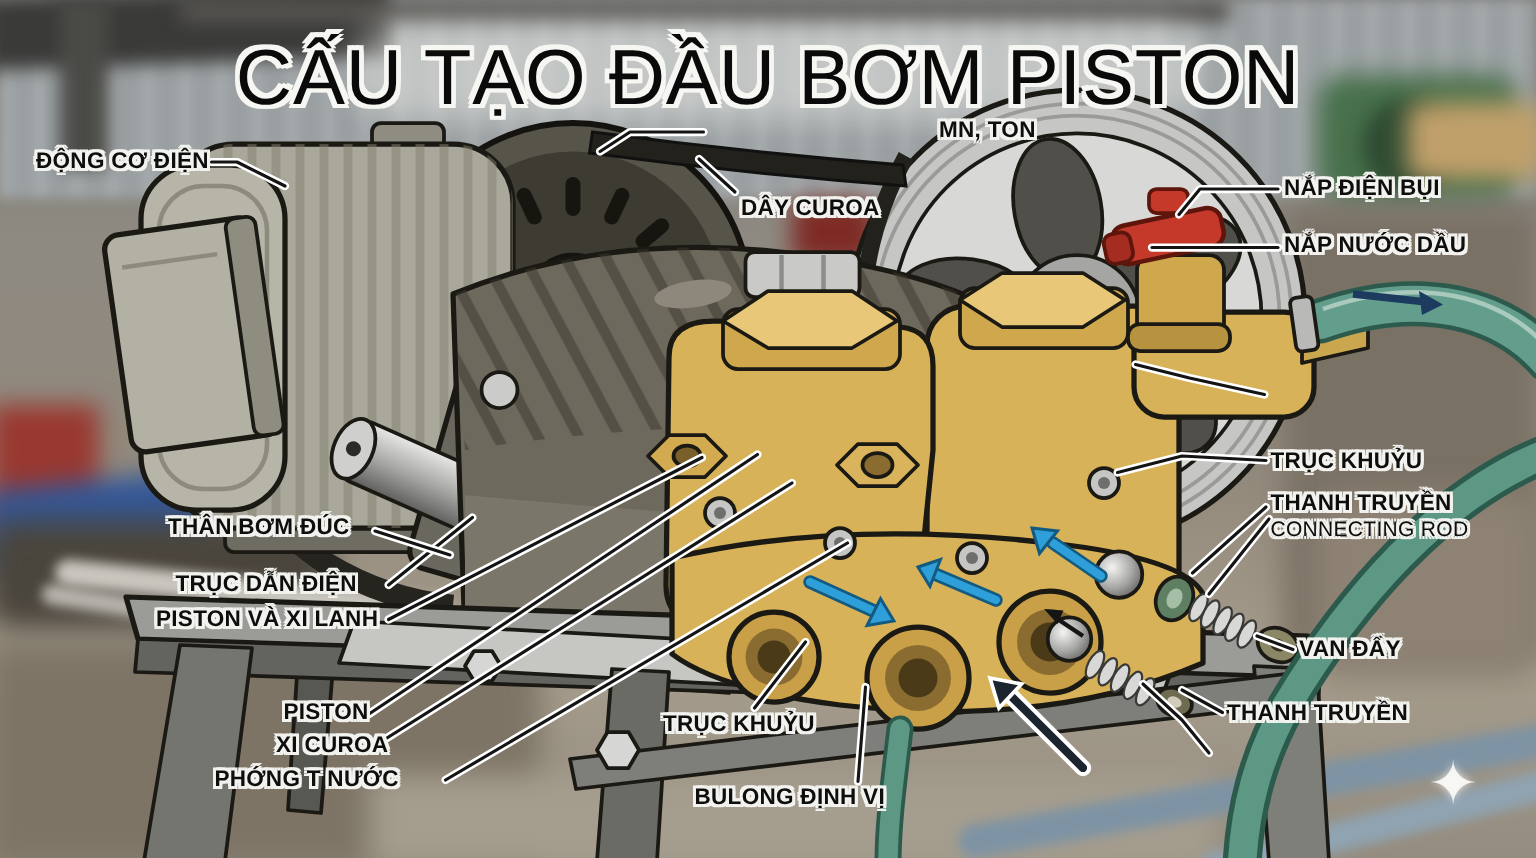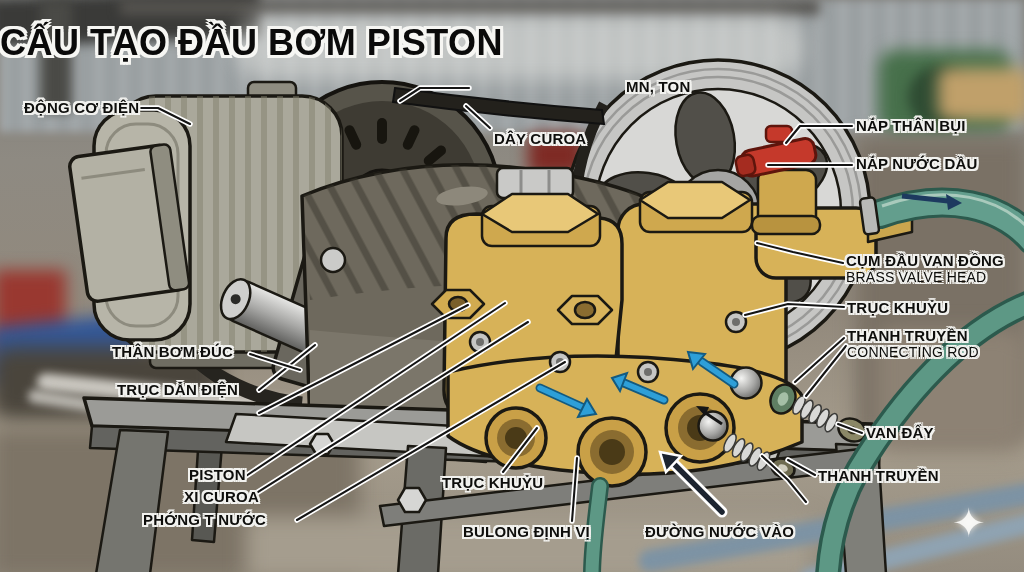--- a/index.html
+++ b/index.html
@@ -33,21 +33,21 @@
   .rope2{left:796px;top:538px;width:270px;height:20px;background:#8fa3b2;transform:rotate(-14deg);border-radius:10px;}
   .titleglow{left:236px;top:14px;width:566px;height:66px;background:rgba(242,242,238,.45);border-radius:30px;}
   
   .art{position:absolute;inset:0;}
   
   .lbl{position:absolute;font-weight:700;font-size:15px;line-height:1.16;color:#0e0e0c;white-space:nowrap;
        letter-spacing:.2px;
        text-shadow:-2px -2px 0 #f2f2ef,2px -2px 0 #f2f2ef,-2px 2px 0 #f2f2ef,2px 2px 0 #f2f2ef,
                    -2px 0 0 #f2f2ef,2px 0 0 #f2f2ef,0 -2px 0 #f2f2ef,0 2px 0 #f2f2ef;}
   .lbl .sub{display:block;font-weight:400;font-size:14px;letter-spacing:.2px;}
-  .title{position:absolute;left:0;right:0;top:22px;text-align:left;font-weight:700;font-size:36px;
+  .title{position:absolute;left:0;right:0;top:22px;text-align:center;font-weight:400;font-size:52px;
          letter-spacing:.5px;color:#0a0a0a;
          text-shadow:-3px -3px 0 #f6f6f3,3px -3px 0 #f6f6f3,-3px 3px 0 #f6f6f3,3px 3px 0 #f6f6f3,
                      -3px 0 0 #f6f6f3,3px 0 0 #f6f6f3,0 -3px 0 #f6f6f3,0 3px 0 #f6f6f3;}
   .sparkle{position:absolute;left:952px;top:500px;font-size:40px;color:rgba(250,250,247,.92);
            text-shadow:0 0 6px rgba(255,255,255,.8);}
   
   .lw{fill:none;stroke:#ffffff;stroke-width:5.5;stroke-linejoin:round;stroke-linecap:round;}
   .lb{fill:none;stroke:#141414;stroke-width:2.1;stroke-linejoin:round;stroke-linecap:round;}
   .ol{stroke:#1b1913;stroke-width:3.5;stroke-linejoin:round;}
   .ol2{stroke:#1b1913;stroke-width:2.5;stroke-linejoin:round;}
@@ -436,36 +436,32 @@
         <polygon points="660,452 681,456 666,472" fill="#1c2430" stroke="#ffffff" stroke-width="2.5"></polygon>
       </g>
     </g>
   </svg>
 
   <div class="title">CẤU TẠO ĐẦU BƠM PISTON</div>
 
   <div class="lbl" style="left:24px;top:99px">ĐỘNG CƠ ĐIỆN</div>
   <div class="lbl" style="left:626px;top:78px">MN, TON</div>
   <div class="lbl" style="left:494px;top:130px">DÂY CUROA</div>
-  <div class="lbl" style="left:856px;top:117px">NẮP THÂN BỤI</div>
+  <div class="lbl" style="left:856px;top:117px">NẮP ĐIỆN BỤI</div>
   <div class="lbl" style="left:856px;top:155px">NẮP NƯỚC DẦU</div>
-  <div class="lbl" style="left:846px;top:252px">
-    <span>CỤM ĐẦU VAN ĐỒNG</span>
-    <span class="sub">BRASS VALVE HEAD</span>
-  </div>
   <div class="lbl" style="left:847px;top:299px">TRỤC KHUỶU</div>
   <div class="lbl" style="left:847px;top:327px">
     <span>THANH TRUYỀN</span>
     <span class="sub">CONNECTING ROD</span>
   </div>
   <div class="lbl" style="left:866px;top:424px">VAN ĐẨY</div>
   <div class="lbl" style="left:818px;top:467px">THANH TRUYỀN</div>
-  <div class="lbl" style="left:645px;top:523px">ĐƯỜNG NƯỚC VÀO</div>
   <div class="lbl" style="left:463px;top:523px">BULONG ĐỊNH VỊ</div>
   <div class="lbl" style="left:442px;top:474px">TRỤC KHUỶU</div>
   <div class="lbl" style="left:143px;top:511px">PHỚNG T NƯỚC</div>
   <div class="lbl" style="left:184px;top:488px">XI CUROA</div>
   <div class="lbl" style="left:189px;top:466px">PISTON</div>
+  <div class="lbl" style="left:104px;top:404px">PISTON VÀ XI LANH</div>
   <div class="lbl" style="left:117px;top:381px">TRỤC DẪN ĐIỆN</div>
   <div class="lbl" style="left:112px;top:343px">THÂN BƠM ĐÚC</div>
 
   <div class="sparkle">✦</div>
 </div>
 
 </body></html>

